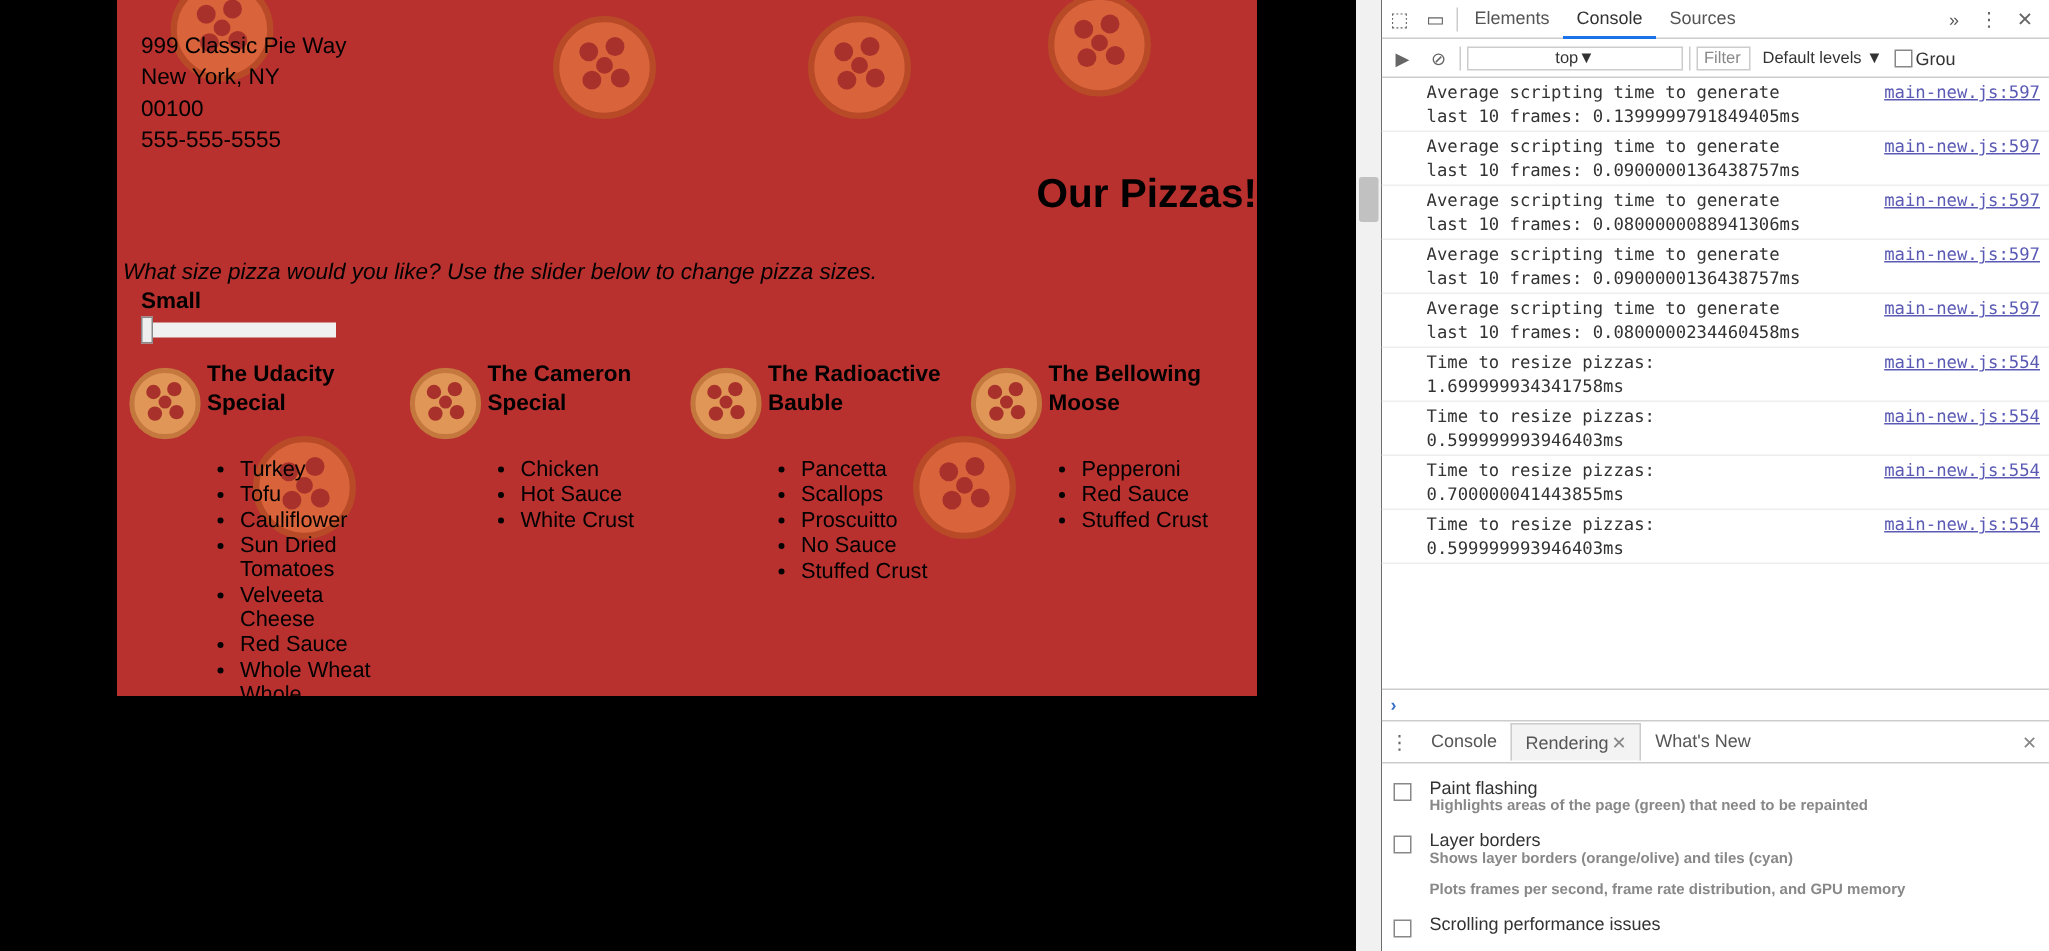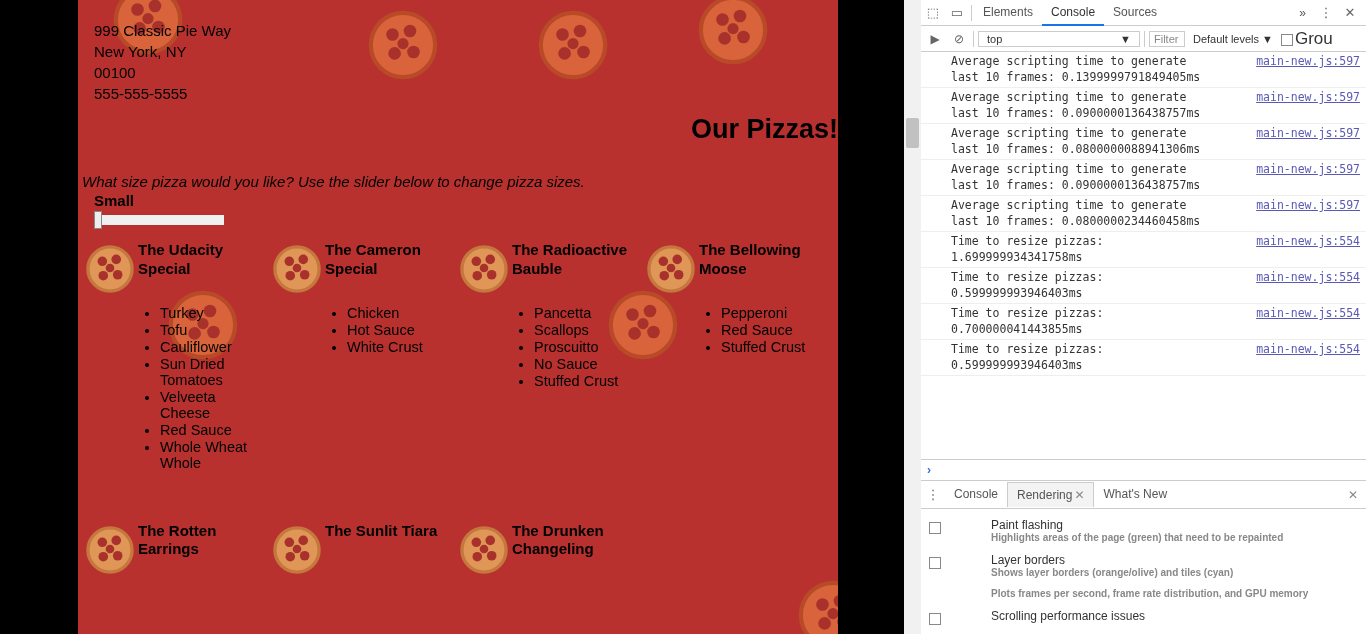--- a/index.html
+++ b/index.html
@@ -1,18 +1,18 @@
 <!DOCTYPE html>
 <html><head>
 <meta charset="utf-8">
 <style>
 * { margin: 0; padding: 0; box-sizing: border-box; }
 body { font-family: Verdana, sans-serif; display: flex; width: 1366px; height: 634px; overflow: hidden; background: #000; }
 .left-panel { width: 921px; height: 634px; background: #000; position: relative; overflow: hidden; }
-.page-content { position: absolute; left: 78px; top: 0; width: 760px; height: 634px; background: #b8312f; overflow-y: auto; }
+.page-content { position: absolute; left: 78px; top: 0; width: 760px; height: 464px; background: #b8312f; overflow-y: auto; }
 .bg-pizza { position: absolute; width: 70px; height: 70px; }
 .bg-pizza svg { width: 100%; height: 100%; }
 .address { padding: 10px 16px; color: #000; font-size: 15px; line-height: 1.4; position: relative; z-index: 2; margin-top: 10px; }
 .section-title { text-align: right; font-size: 27px; font-weight: bold; position: relative; z-index: 2; }
 .prompt { font-style: italic; padding: 0 4px; margin-top: 28px; font-size: 15px; position: relative; z-index: 2; }
 .size-label { font-weight: bold; padding: 0 16px; font-size: 15px; margin-top: 2px; position: relative; z-index: 2; }
 .slider-wrap { padding: 0 16px; margin-top: 6px; position: relative; z-index: 2; }
 .slider { width: 130px; height: 10px; background: #f0f0f0; position: relative; }
 .thumb { position: absolute; left: 0; top: -4px; width: 8px; height: 18px; background: #eee; border: 1px solid #888; }
 .pizzas-grid { display: flex; flex-wrap: wrap; padding: 16px 4px; position: relative; z-index: 2; }
@@ -29,39 +29,39 @@
 .right-panel { width: 445px; height: 634px; background: #fff; font-family: 'Segoe UI', Arial, sans-serif; font-size: 12px; color: #333; display: flex; flex-direction: column; }
 .dt-top { display: flex; align-items: center; border-bottom: 1px solid #ccc; height: 26px; }
 .dt-icon { width: 24px; text-align: center; color: #666; font-size: 13px; }
 .dt-tabs { display: flex; flex: 1; }
 .dt-tab { padding: 5px 9px; color: #555; cursor: pointer; }
 .dt-tab.active { border-bottom: 2px solid #1a73e8; color: #333; }
 .dt-more { padding: 5px 8px; color: #555; }
 .dt-right-icons { display: flex; padding-right: 4px; }
 .dt-toolbar { display: flex; align-items: center; border-bottom: 1px solid #ccc; height: 26px; padding: 0 4px; gap: 4px; }
 .tb-icon { width: 20px; text-align: center; color: #666; }
-.ctx-select { border: 1px solid #ccc; padding: 1px 8px; width: 162px; display: flex; justify-content: space-between; align-items: center; font-size: 11px; }
+.ctx-select { border: 1px solid #ccc; padding: 1px 8px; width: 144px; display: flex; justify-content: center; align-items: center; font-size: 11px; }
 .filter-box { border: 1px solid #ccc; padding: 1px 4px; font-size: 11px; color: #888; width: 36px; }
 .levels { font-size: 11px; color: #333; margin-left: 4px; }
 .checkbox-sm { width: 12px; height: 12px; border: 1px solid #888; display: inline-block; margin-right: 2px; vertical-align: middle; }
 .console-body { flex: 1; overflow-y: auto; font-family: Consolas, monospace; font-size: 11.5px; }
 .log { border-bottom: 1px solid #eee; padding: 2px 6px 2px 30px; line-height: 1.35; position: relative; }
 .log-link { float: right; color: #5a5ab5; text-decoration: underline; }
 .prompt-line { border-top: 1px solid #ccc; padding: 3px 6px; color: #3b6fc7; font-weight: bold; }
 .drawer { border-top: 1px solid #ccc; }
 .drawer-tabs { display: flex; align-items: center; border-bottom: 1px solid #ccc; height: 28px; }
 .drawer-tab { padding: 5px 9px; color: #555; }
 .drawer-tab.active { background: #f3f3f3; border: 1px solid #ccc; border-bottom: none; }
 .drawer-close { margin-left: 2px; color: #888; }
 .drawer-x { margin-left: auto; padding-right: 8px; color: #888; }
 .drawer-body { padding: 4px 6px; }
 .opt { display: flex; padding: 5px 2px; }
 .opt-cb { width: 24px; padding-top: 2px; }
 .opt-cb .checkbox-sm { }
-.opt-txt { flex: 1; margin-left: 38px; }
+.opt-txt { flex: 1; }
 .opt-title { font-size: 12px; color: #333; }
 .opt-desc { font-size: 10px; color: #888; font-weight: bold; }
 </style>
 </head>
 <body>
 
 <div class="left-panel">
   <div class="page-content">
 
     <div class="bg-pizza" style="left:35px;top:-15px;"><svg viewBox="0 0 100 100">
@@ -283,21 +283,21 @@
     <span class="tb-icon">▶</span>
     <span class="tb-icon">⊘</span>
     <span style="width:1px;height:16px;background:#ccc;"></span>
     <div class="ctx-select">
       <span>top</span>
         <span>▼</span>
     </div>
     <span style="width:1px;height:16px;background:#ccc;"></span>
     <div class="filter-box">Filter</div>
     <span class="levels">Default levels ▼</span>
-    <span style="margin-left:4px;"><span class="checkbox-sm"></span><span style="font-size:17px;margin-top:28px;">Grou</span></span>
+    <span style="margin-left:4px;"><span class="checkbox-sm"></span><span style="font-size:12px;margin-top:28px;">Grou</span></span>
   </div>
 
   <div class="console-body" id="console-body">
       <div class="log"><span class="log-link">main-new.js:597</span>Average scripting time to generate<br>last 10 frames: 0.1399999791849405ms</div>
       <div class="log"><span class="log-link">main-new.js:597</span>Average scripting time to generate<br>last 10 frames: 0.0900000136438757ms</div>
       <div class="log"><span class="log-link">main-new.js:597</span>Average scripting time to generate<br>last 10 frames: 0.0800000088941306ms</div>
       <div class="log"><span class="log-link">main-new.js:597</span>Average scripting time to generate<br>last 10 frames: 0.0900000136438757ms</div>
       <div class="log"><span class="log-link">main-new.js:597</span>Average scripting time to generate<br>last 10 frames: 0.0800000234460458ms</div>
       <div class="log"><span class="log-link">main-new.js:554</span>Time to resize pizzas:<br>1.699999934341758ms</div>
       <div class="log"><span class="log-link">main-new.js:554</span>Time to resize pizzas:<br>0.599999993946403ms</div>

